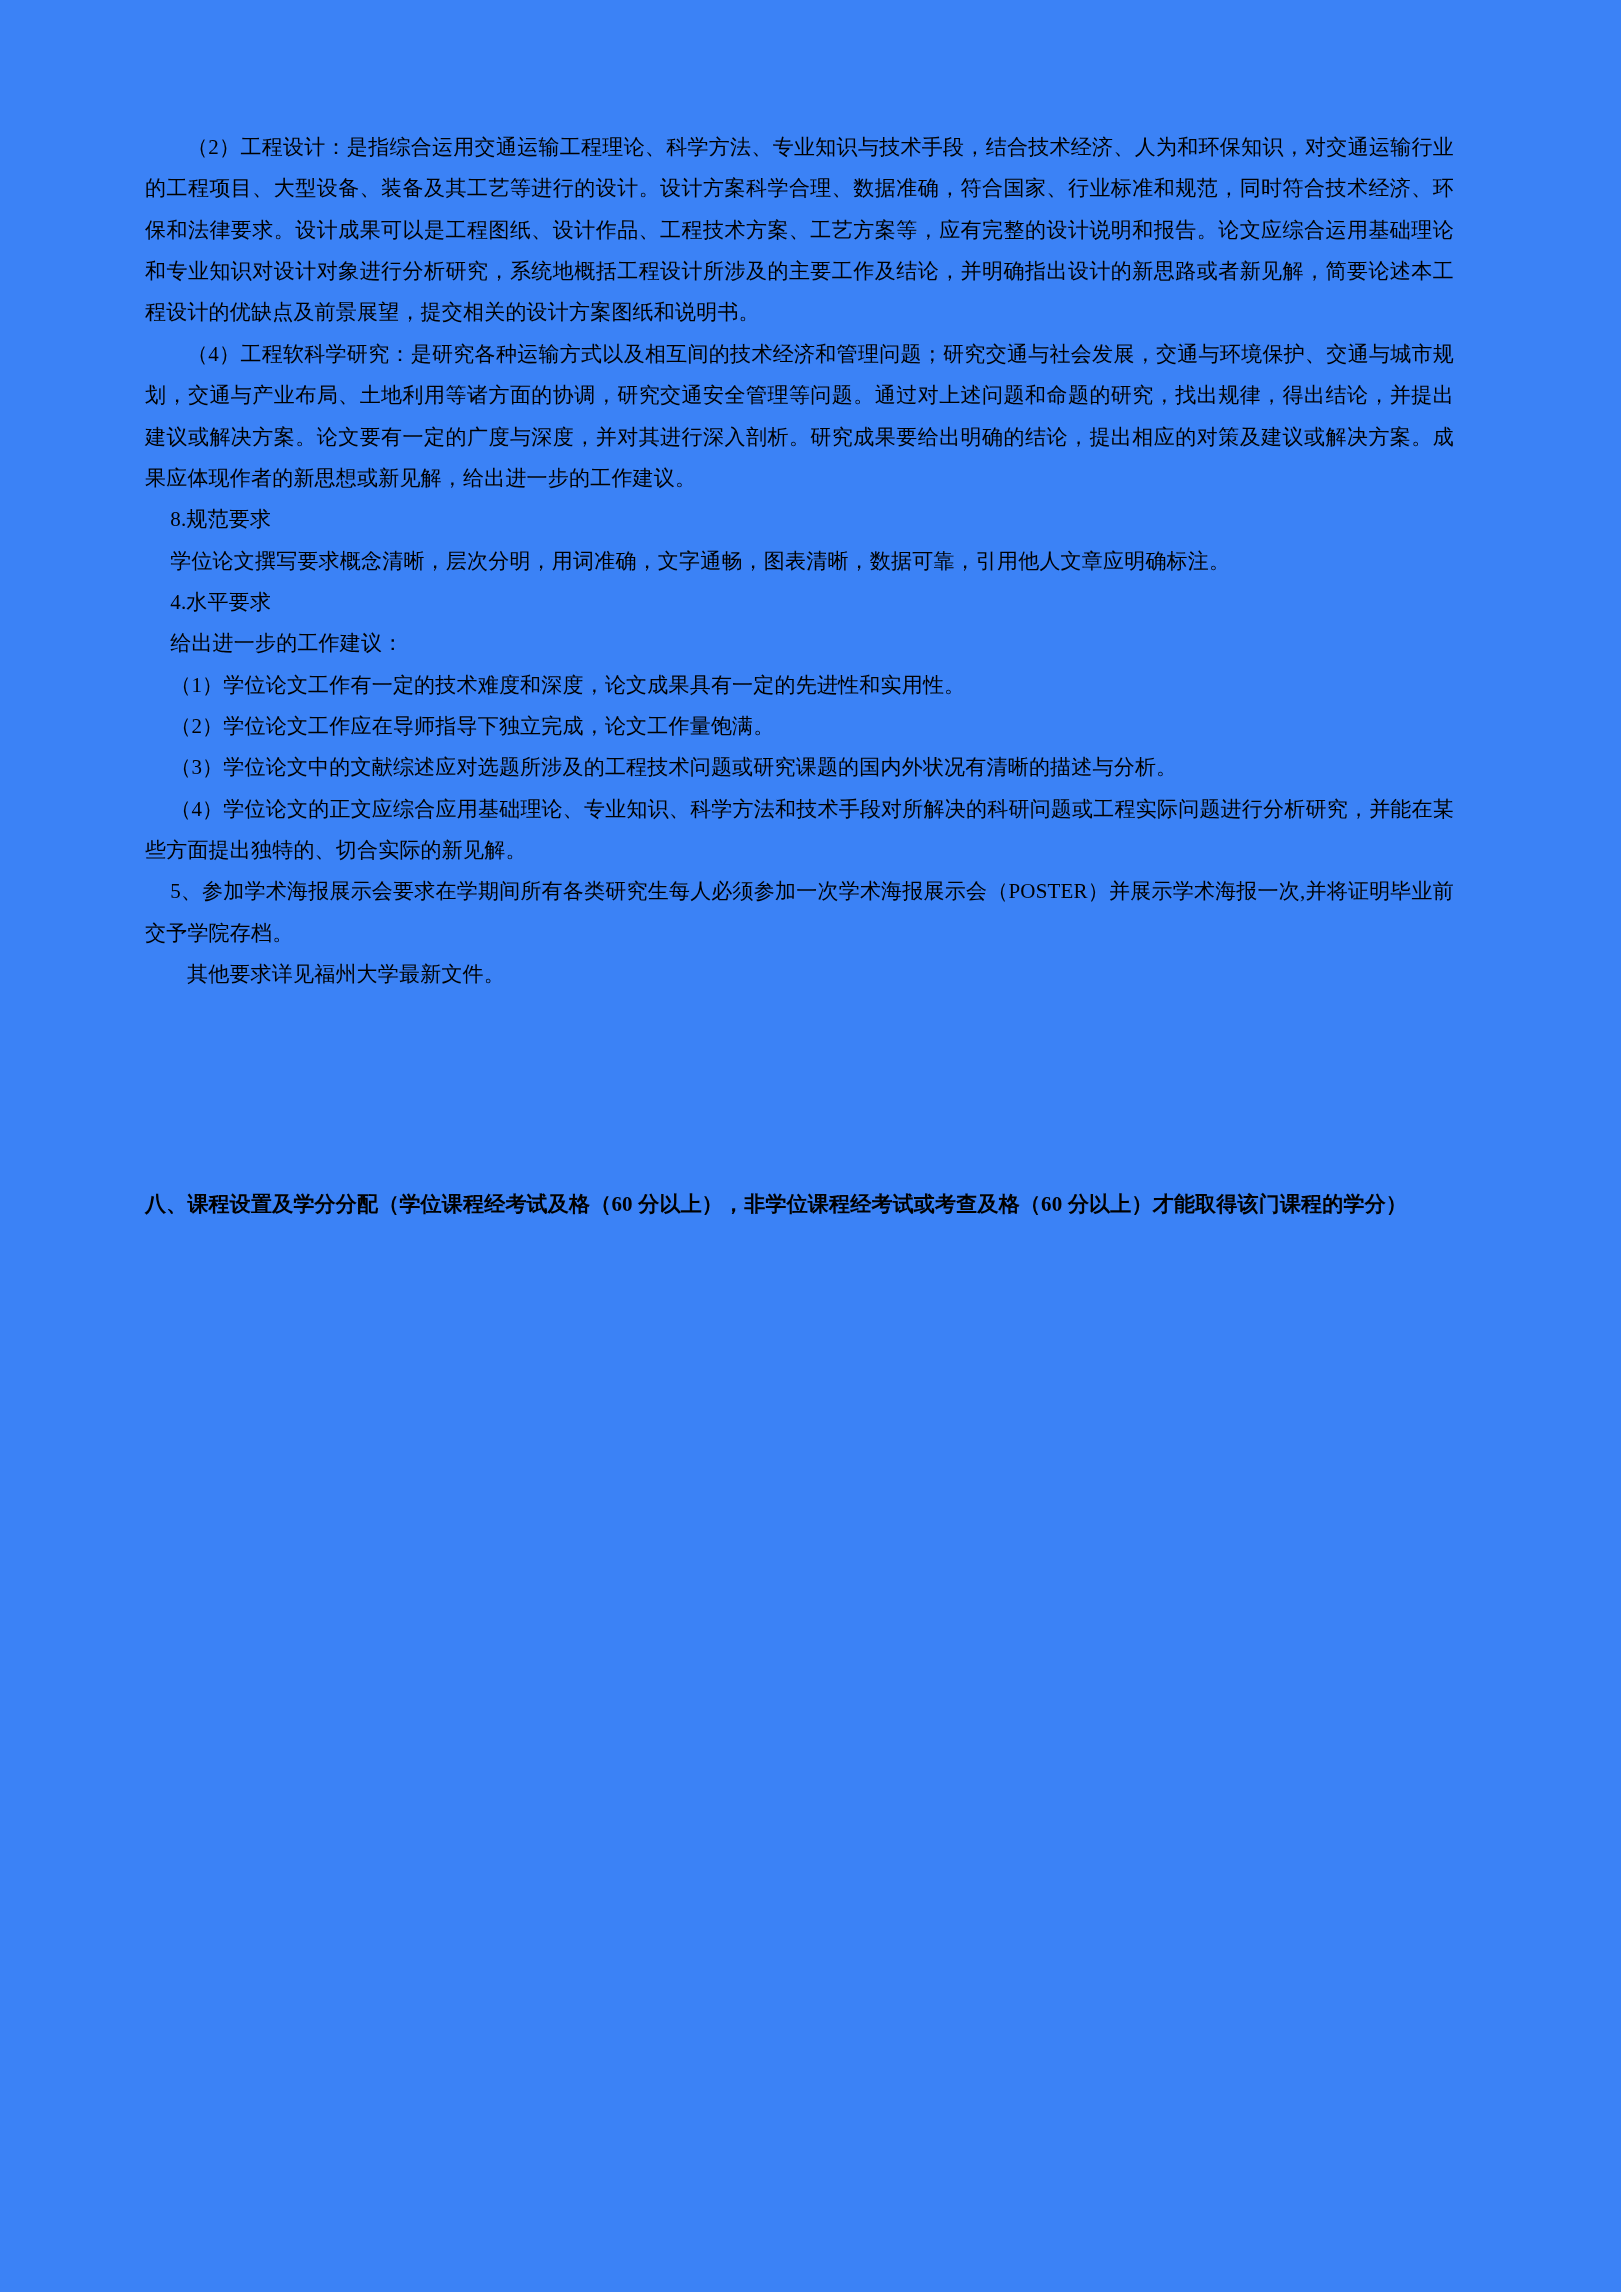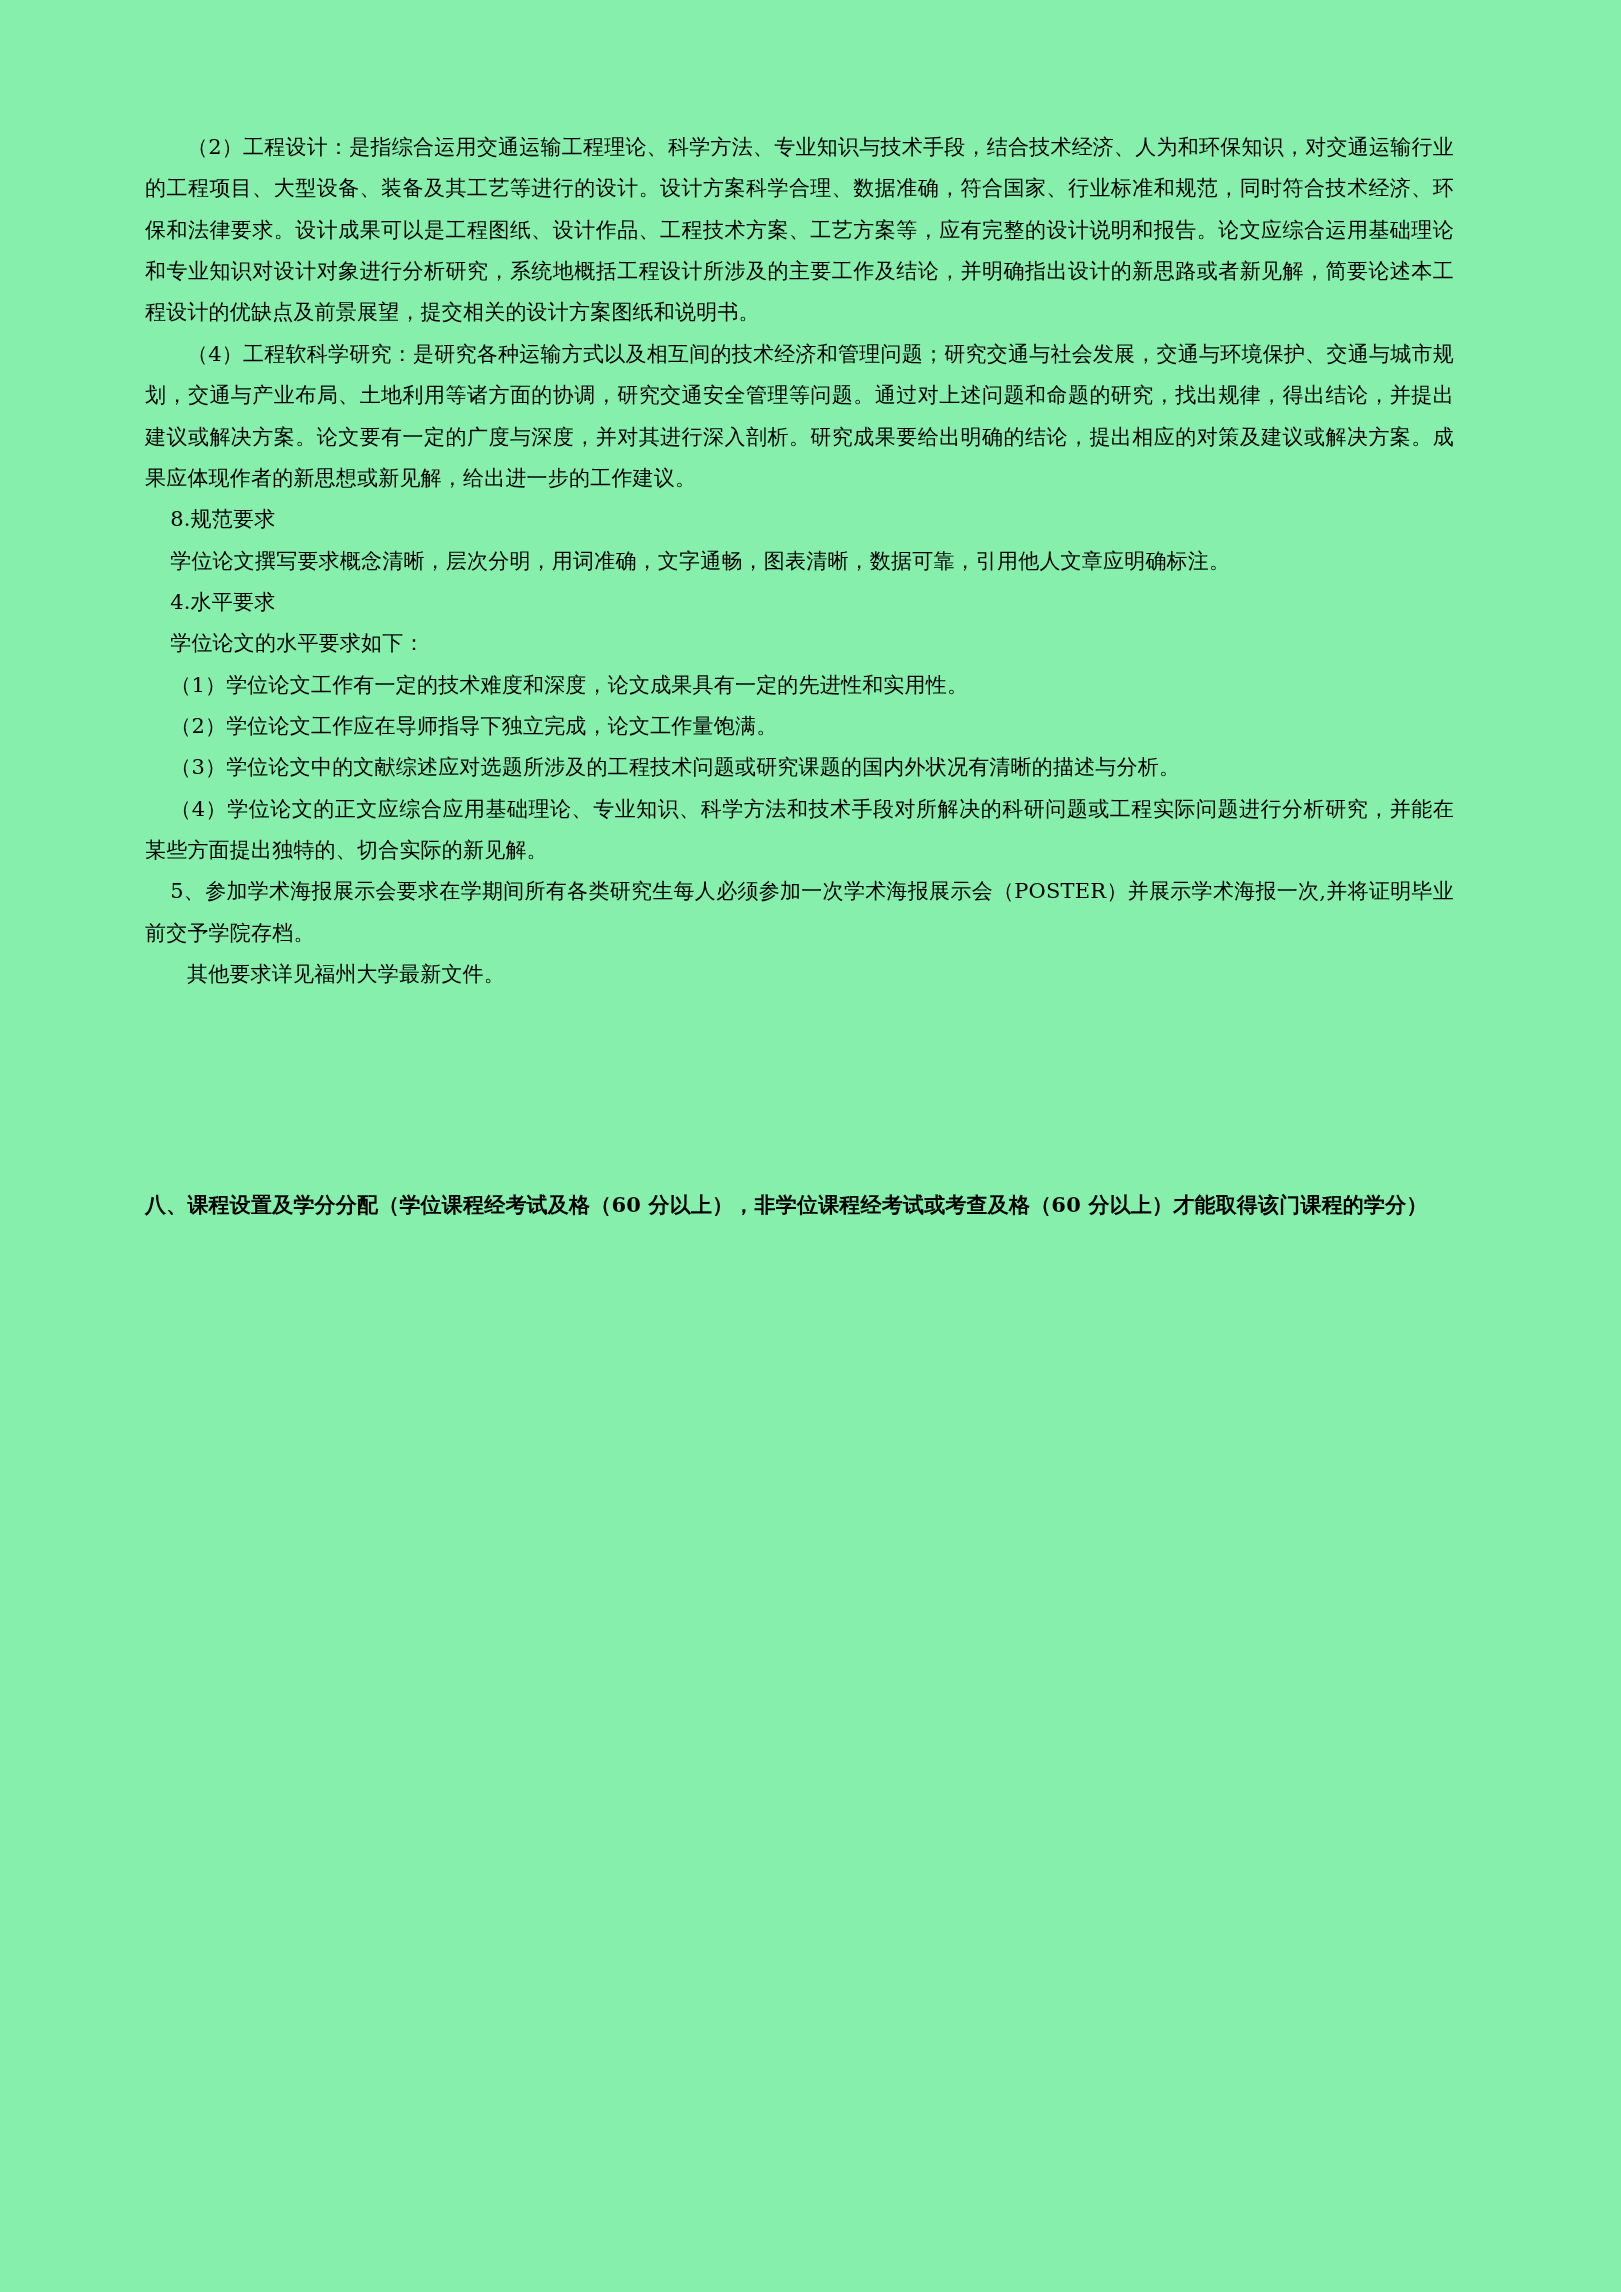--- a/index.html
+++ b/index.html
@@ -9,23 +9,24 @@
   }
   body {
     font-family: "DejaVu Serif", "Liberation Serif", serif;
     color: #000000;
   }
   .page {
     width: 1621px;
     height: 2293px;
     box-sizing: border-box;
     padding: 127px 167px 0 145px;
-    background: #86efac;
+    background: #3b82f6;
     position: relative;
     overflow: hidden;
+    font-family: Liberation Serif, serif;
   }
   .body-text {
     font-size: 21px;
     line-height: 1.97;
     text-align: justify;
     text-justify: inter-ideograph;
     letter-spacing: 0.2px;
   }
   .p-indent {
     text-indent: 2em;
@@ -57,21 +58,21 @@
 <body>
 
 <div class="page">
 
   <div class="body-text">
     <p class="blk p-indent">（2）工程设计：是指综合运用交通运输工程理论、科学方法、专业知识与技术手段，结合技术经济、人为和环保知识，对交通运输行业的工程项目、大型设备、装备及其工艺等进行的设计。设计方案科学合理、数据准确，符合国家、行业标准和规范，同时符合技术经济、环保和法律要求。设计成果可以是工程图纸、设计作品、工程技术方案、工艺方案等，应有完整的设计说明和报告。论文应综合运用基础理论和专业知识对设计对象进行分析研究，系统地概括工程设计所涉及的主要工作及结论，并明确指出设计的新思路或者新见解，简要论述本工程设计的优缺点及前景展望，提交相关的设计方案图纸和说明书。</p>
     <p class="blk p-indent">（4）工程软科学研究：是研究各种运输方式以及相互间的技术经济和管理问题；研究交通与社会发展，交通与环境保护、交通与城市规划，交通与产业布局、土地利用等诸方面的协调，研究交通安全管理等问题。通过对上述问题和命题的研究，找出规律，得出结论，并提出建议或解决方案。论文要有一定的广度与深度，并对其进行深入剖析。研究成果要给出明确的结论，提出相应的对策及建议或解决方案。成果应体现作者的新思想或新见解，给出进一步的工作建议。</p>
     <p class="blk p-indent-sm">8.规范要求</p>
     <p class="blk p-indent-sm">学位论文撰写要求概念清晰，层次分明，用词准确，文字通畅，图表清晰，数据可靠，引用他人文章应明确标注。</p>
     <p class="blk p-indent-sm">4.水平要求</p>
-    <p class="blk p-indent-sm">学位论文的水平要求如下：</p>
+    <p class="blk p-indent-sm">给出进一步的工作建议：</p>
     <p class="blk p-indent-sm">（1）学位论文工作有一定的技术难度和深度，论文成果具有一定的先进性和实用性。</p>
     <p class="blk p-indent-sm">（2）学位论文工作应在导师指导下独立完成，论文工作量饱满。</p>
     <p class="blk p-indent-sm">（3）学位论文中的文献综述应对选题所涉及的工程技术问题或研究课题的国内外状况有清晰的描述与分析。</p>
     <p class="blk p-indent-sm">（4）学位论文的正文应综合应用基础理论、专业知识、科学方法和技术手段对所解决的科研问题或工程实际问题进行分析研究，并能在某些方面提出独特的、切合实际的新见解。</p>
     <p class="blk p-indent-sm">5、参加学术海报展示会要求在学期间所有各类研究生每人必须参加一次学术海报展示会（POSTER）并展示学术海报一次,并将证明毕业前交予学院存档。</p>
     <p class="blk p-indent">其他要求详见福州大学最新文件。</p>
   </div>
 
   <div class="section-gap-a"></div>
 

